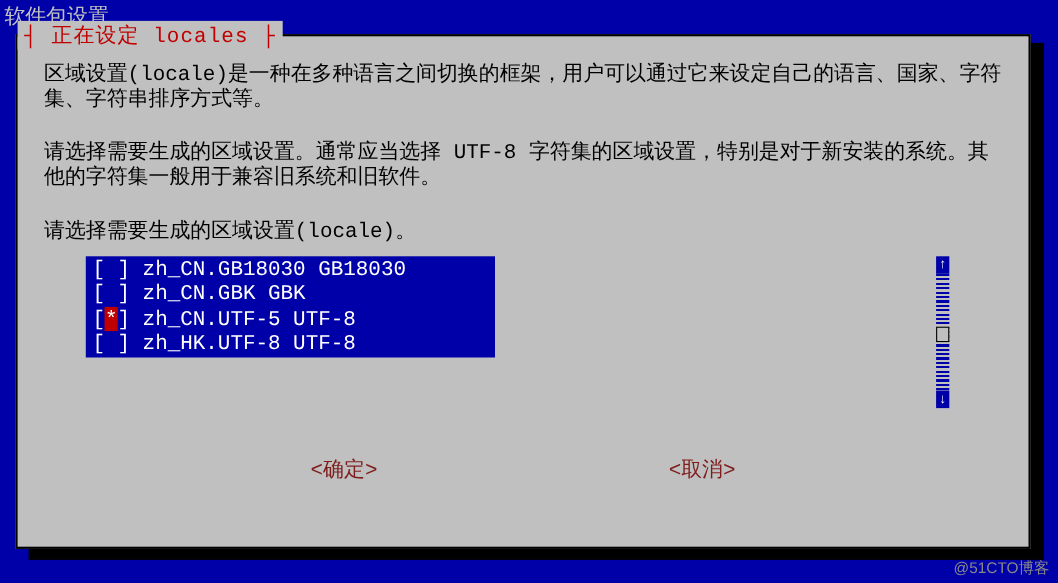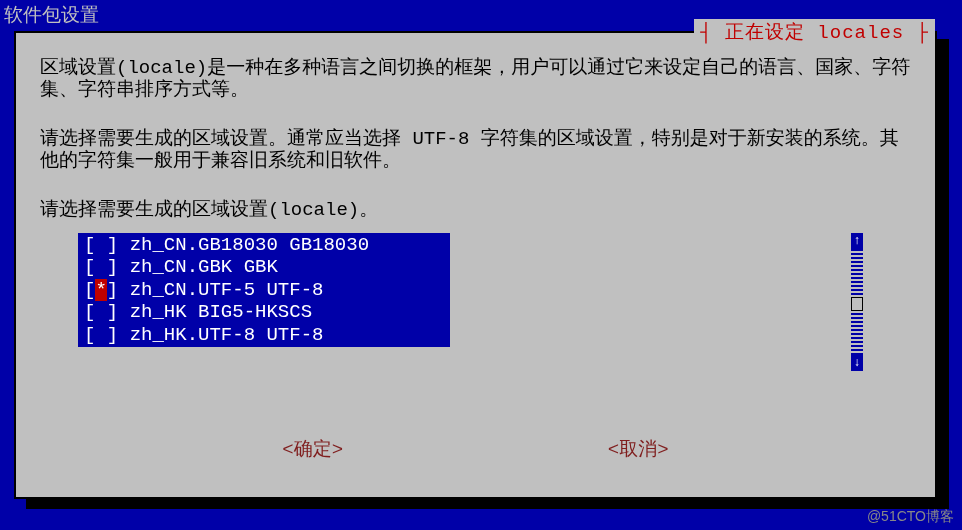--- a/index.html
+++ b/index.html
@@ -32,21 +32,21 @@
     height: 468px;
     background: #c0c0c0;
     border: 2px solid #000;
     color: #000;
   }
   .dialog-title-wrap {
     position: absolute;
     top: -14px;
     left: 0;
     right: 0;
-    text-align: right;
+    text-align: left;
   }
   .dialog-title {
     display: inline-block;
     background: #c0c0c0;
     padding: 0 6px;
     color: #c00000;
     font-size: 19px;
     letter-spacing: 1px;
   }
   .dialog-body {
@@ -149,21 +149,20 @@
       <p>请选择需要生成的区域设置。通常应当选择 UTF-8 字符集的区域设置，特别是对于新安装的系统。其他的字符集一般用于兼容旧系统和旧软件。</p>
       <p style="height:18px"></p>
       <p>请选择需要生成的区域设置(locale)。</p>
     </div>
 
     <div class="list-area">
       <div class="locale-list" id="locale-list">
           <div class="locale-row"><span>[</span><span class="locale-check"> </span><span>] </span><span>zh_CN.GB18030 GB18030</span></div>
           <div class="locale-row"><span>[</span><span class="locale-check"> </span><span>] </span><span>zh_CN.GBK GBK</span></div>
           <div class="locale-row"><span>[</span><span class="locale-check sel">*</span><span>] </span><span>zh_CN.UTF-5 UTF-8</span></div>
-          <div class="locale-row"><span>[</span><span class="locale-check"> </span><span>] </span><span>zh_HK BIG5-HKSCS</span></div>
           <div class="locale-row"><span>[</span><span class="locale-check"> </span><span>] </span><span>zh_HK.UTF-8 UTF-8</span></div>
         </div>
 
       <div class="scrollbar">
         <div class="sb-arrow">↑</div>
         <div class="sb-track">
           <div class="sb-thumb"></div>
         </div>
         <div class="sb-arrow">↓</div>
       </div>

